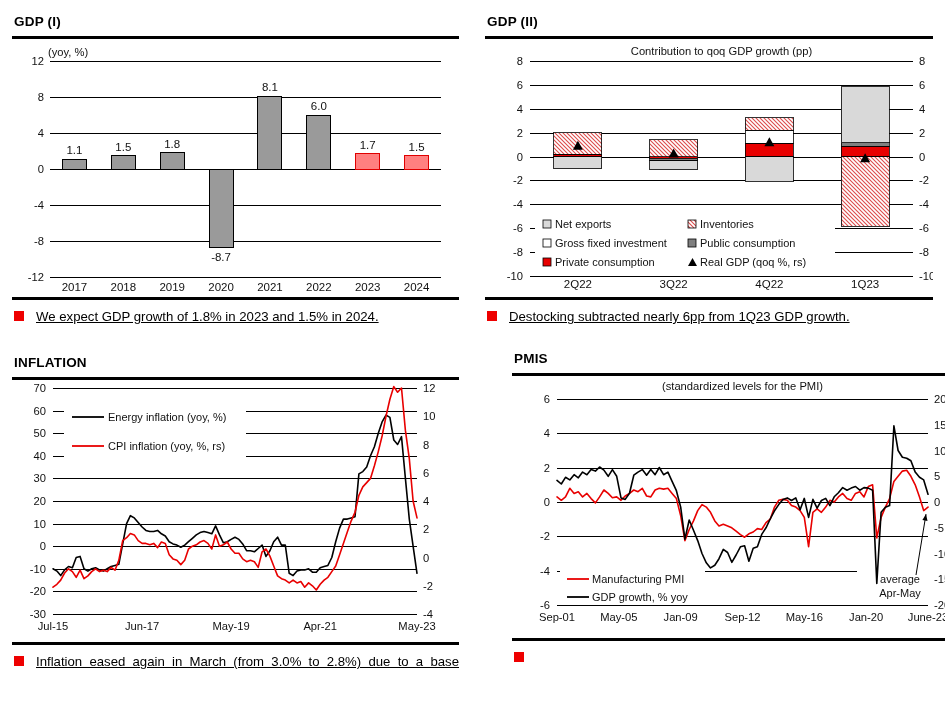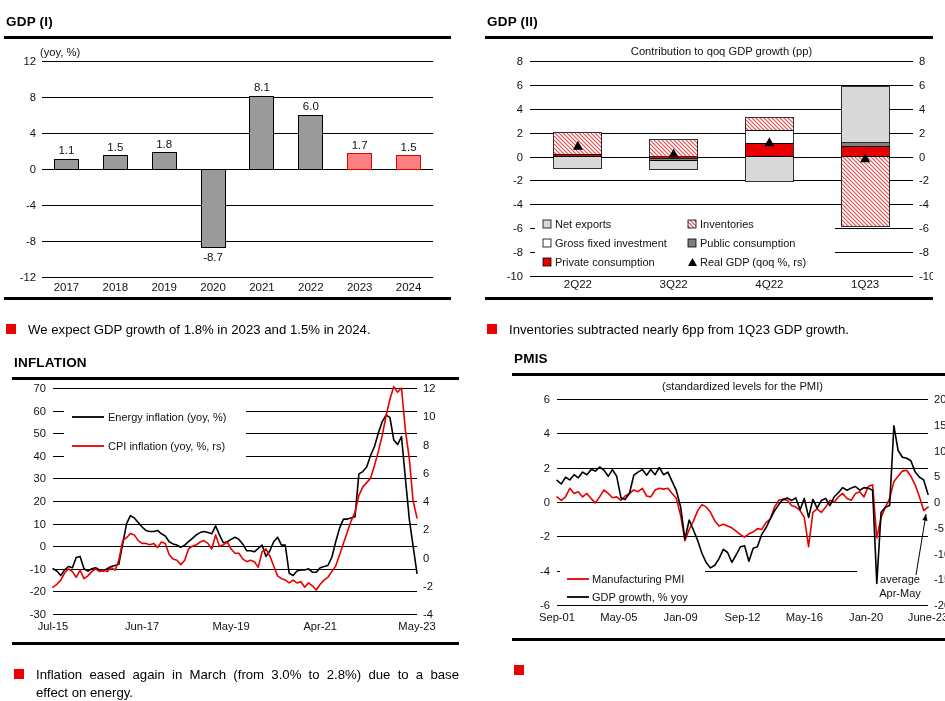--- a/index.html
+++ b/index.html
@@ -5,32 +5,32 @@
   html,body{margin:0;padding:0;background:#fff;}
   body{width:945px;height:701px;position:relative;overflow:hidden;
        font-family:"Liberation Sans",sans-serif;}
   .page{position:absolute;inset:0;background:#fff;}
   .panel{position:absolute;}
   .ptitle{margin:0;padding:6px 0 7px 2px;font-size:13.5px;font-weight:bold;
           color:#000;height:15px;line-height:15px;letter-spacing:.2px;}
   .rule{height:3px;background:#000;}
   svg.chart{display:block;}
   svg text{font-family:"Liberation Sans",sans-serif;}
-  .bullet{display:flex;margin-top:21px;padding-left:2px;}
+  .bullet{display:flex;margin-top:8px;padding-left:2px;text-decoration:underline;}
   .bsq{width:10px;height:10px;margin:3px 12px 0 0;flex:none;}
   .btext{flex:1;}
   .bl{font-size:13.2px;line-height:17.5px;color:#000;}
   .just{text-align:justify;text-align-last:justify;}
 </style>
 </head>
 <body>
 
 <div class="page">
 
-  <section class="panel" style="left:4px;top:8px;width:447px">
+  <section class="panel" style="left:12px;top:8px;width:447px">
     <h2 class="ptitle">GDP (I)</h2>
     <div class="rule"></div>
     <svg class="chart" id="c0" width="447" height="258">
         <line x1="38" x2="429" y1="22.5" y2="22.5" stroke="#000" stroke-width="1" shape-rendering="crispEdges"></line>
         <text x="32" y="26" text-anchor="end" font-size="11.2" fill="#111" font-weight="normal">12</text>
         <line x1="38" x2="429" y1="58.5" y2="58.5" stroke="#000" stroke-width="1" shape-rendering="crispEdges"></line>
         <text x="32" y="62" text-anchor="end" font-size="11.2" fill="#111" font-weight="normal">8</text>
         <line x1="38" x2="429" y1="94.5" y2="94.5" stroke="#000" stroke-width="1" shape-rendering="crispEdges"></line>
         <text x="32" y="98" text-anchor="end" font-size="11.2" fill="#111" font-weight="normal">4</text>
         <line x1="38" x2="429" y1="130.5" y2="130.5" stroke="#000" stroke-width="1" shape-rendering="crispEdges"></line>
@@ -151,21 +151,21 @@
         <text x="215" y="208" text-anchor="start" font-size="11" fill="#111" font-weight="normal">Public consumption</text>
         <rect x="58" y="219" width="8" height="8" fill="#e80000" stroke="#000" stroke-width="0.8"></rect>
         <text x="70" y="227" text-anchor="start" font-size="11" fill="#111" font-weight="normal">Private consumption</text>
         <path d="M203,227 L212,227 L207.5,219 Z" fill="#000"></path>
         <text x="215" y="227" text-anchor="start" font-size="11" fill="#111" font-weight="normal">Real GDP (qoq %, rs)</text>
       </svg>
     <div class="rule"></div>
     <div class="bullet">
       <span class="bsq" style="background: rgb(238, 0, 0);"></span>
       <div class="btext" id="b1">
-          <div class="bl">Inventories subtracted nearly 6pp from 1Q23 GDP growth.</div>
+          <div class="bl">Destocking subtracted nearly 6pp from 1Q23 GDP growth.</div>
         </div>
     </div>
   </section>
 
   <section class="panel" style="left:12px;top:349px;width:447px">
     <h2 class="ptitle">INFLATION</h2>
     <div class="rule"></div>
     <svg class="chart" id="c2" width="447" height="262">
         <line x1="41" x2="405" y1="8.5" y2="8.5" stroke="#000" stroke-width="1" shape-rendering="crispEdges"></line>
         <line x1="41" x2="405" y1="31.1" y2="31.1" stroke="#000" stroke-width="1" shape-rendering="crispEdges"></line>
@@ -209,21 +209,20 @@
         <line x1="60" x2="92" y1="37" y2="37" stroke="#000000" stroke-width="1.8"></line>
         <text x="96" y="41" text-anchor="start" font-size="11" fill="#111" font-weight="normal">Energy inflation (yoy, %)</text>
         <line x1="60" x2="92" y1="66" y2="66" stroke="#e80000" stroke-width="1.8"></line>
         <text x="96" y="70" text-anchor="start" font-size="11" fill="#111" font-weight="normal">CPI inflation (yoy, %, rs)</text>
       </svg>
     <div class="rule"></div>
     <div class="bullet">
       <span class="bsq" style="background: rgb(238, 0, 0);"></span>
       <div class="btext" id="b2">
           <div class="bl just">Inflation eased again in March (from 3.0% to 2.8%) due to a base</div>
-          <div class="bl">effect on energy.</div>
         </div>
     </div>
   </section>
 
   <section class="panel" style="left:512px;top:345px;width:448px">
     <h2 class="ptitle">PMIS</h2>
     <div class="rule"></div>
     <svg class="chart" id="c3" width="448" height="262">
         <line x1="45" x2="416" y1="23.5" y2="23.5" stroke="#000" stroke-width="1" shape-rendering="crispEdges"></line>
         <line x1="45" x2="416" y1="57.833333333333336" y2="57.833333333333336" stroke="#000" stroke-width="1" shape-rendering="crispEdges"></line>

